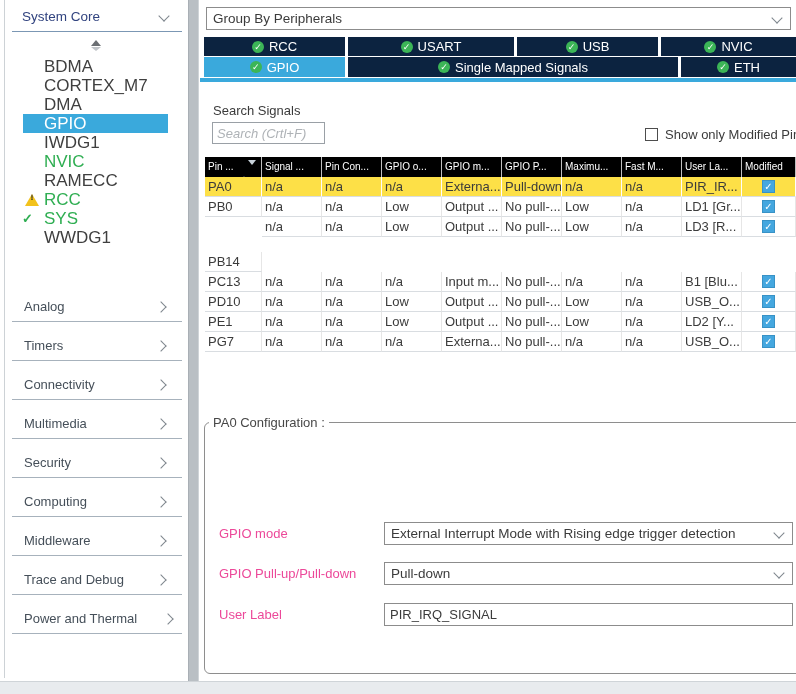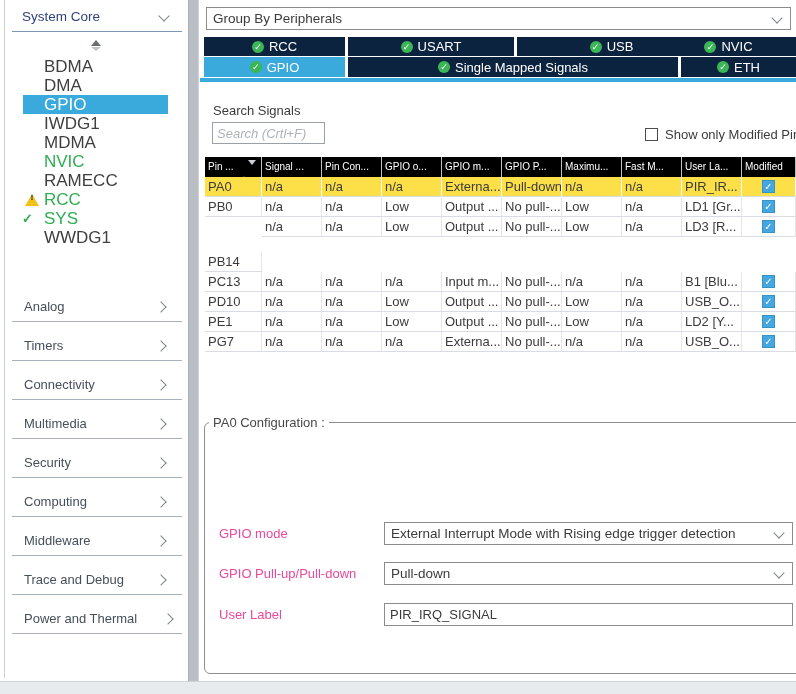--- a/index.html
+++ b/index.html
@@ -94,24 +94,24 @@
       <span>System Core</span>
       <span class="chev down"></span>
     </div>
     <div class="sb-underline"></div>
     <div class="scrollup">
       <div class="tri-up"></div>
       <div class="tri-dn"></div>
     </div>
     <div id="sb-items">
         <div class="sb-item"><span class="sb-item-label">BDMA</span></div>
+        <div class="sb-item"><span class="sb-item-label">CORTEX_M7</span></div>
         <div class="sb-item"><span class="sb-item-label">DMA</span></div>
         <div class="sb-item selected"><span class="sb-item-label">GPIO</span></div>
         <div class="sb-item"><span class="sb-item-label">IWDG1</span></div>
-        <div class="sb-item"><span class="sb-item-label">MDMA</span></div>
         <div class="sb-item green"><span class="sb-item-label">NVIC</span></div>
         <div class="sb-item"><span class="sb-item-label">RAMECC</span></div>
         <div class="sb-item green"><span class="warn-icon"></span><span class="sb-item-label">RCC</span></div>
         <div class="sb-item green"><span class="check-icon"></span><span class="sb-item-label">SYS</span></div>
         <div class="sb-item"><span class="sb-item-label">WWDG1</span></div>
       </div>
     <div id="sb-cats">
         <div class="sb-cat" style="top: 297px;">
           <span class="cat-label">Analog</span>
           <span class="chev right"></span>
@@ -169,21 +169,21 @@
 
   <div id="tabs">
       <div class="tab" style="left: 204px; width: 141px; top: 37px; height: 19px;">
         <span class="ok-circle"></span>
         <span>RCC</span>
       </div>
       <div class="tab" style="left: 348px; width: 166px; top: 37px; height: 19px;">
         <span class="ok-circle"></span>
         <span>USART</span>
       </div>
-      <div class="tab" style="left: 517px; width: 141px; top: 37px; height: 19px; padding-left: 24px;">
+      <div class="tab" style="left: 517px; width: 141px; top: 37px; height: 19px;">
         <span class="ok-circle"></span>
         <span>USB</span>
       </div>
       <div class="tab" style="left: 661px; width: 135px; top: 37px; height: 19px;">
         <span class="ok-circle"></span>
         <span>NVIC</span>
       </div>
       <div class="tab selected" style="left: 204px; width: 141px; top: 57px; height: 20px;">
         <span class="ok-circle"></span>
         <span>GPIO</span>

